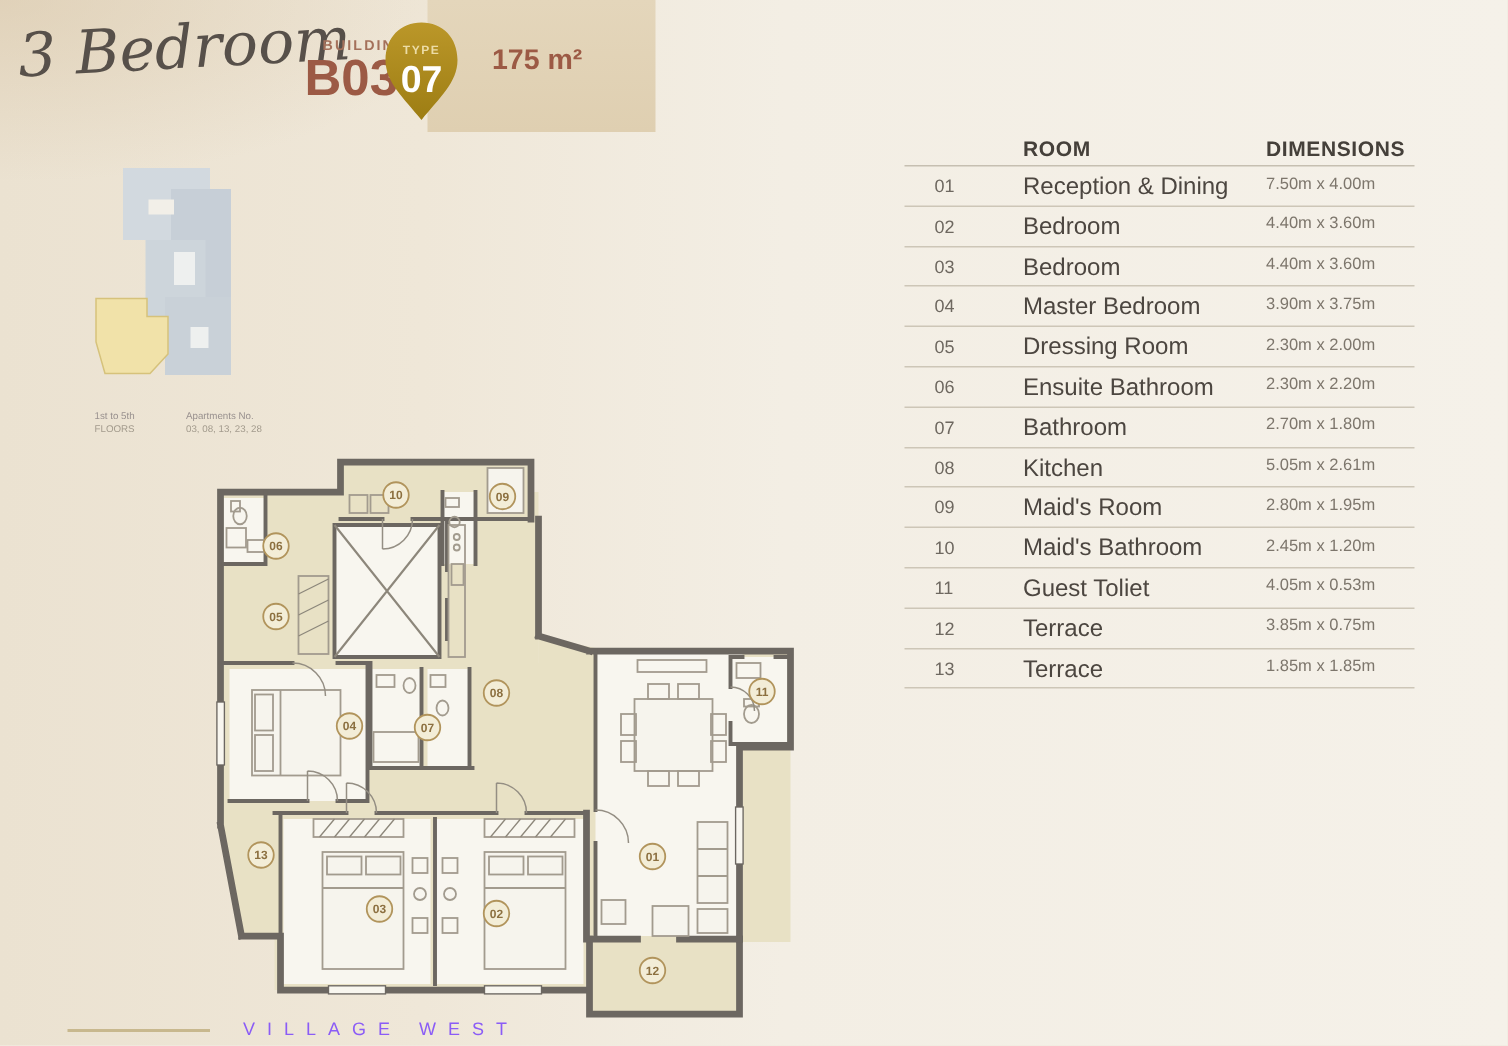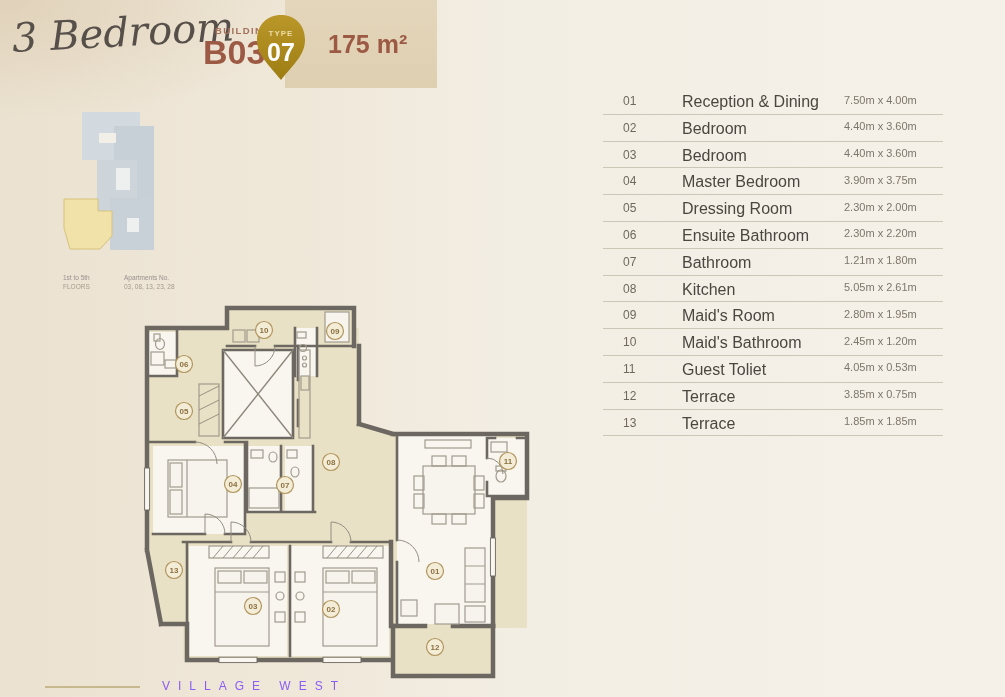--- a/index.html
+++ b/index.html
@@ -20,21 +20,21 @@
     color:#57504a;transform:rotate(-3deg);white-space:nowrap;}
 
   .bldg{position:absolute;left:203px;top:25px;}
   .bldg .lab{font-size:9.5px;font-weight:bold;letter-spacing:1.4px;color:#a4705a;padding-left:12px;}
   .bldg .val{font-size:34px;font-weight:bold;color:#9c5a45;line-height:30px;margin-top:1px;}
 
   .badge{position:absolute;left:255px;top:14px;width:52px;height:68px;}
   .badge .t-lab{font-size:8px;font-weight:bold;letter-spacing:1px;fill:#ecdca6;}
   .badge .t-val{font-size:25px;font-weight:bold;fill:#ffffff;}
 
-  .area-val{position:absolute;left:328px;top:30px;font-size:25px;font-weight:bold;color:#9c5a45;}
+  .area-val{position:absolute;left:328px;top:30px;font-size:19px;font-weight:bold;color:#9c5a45;}
 
   
   .keyplan{position:absolute;left:52px;top:106px;width:135px;height:160px;}
   .kcap{position:absolute;font-size:6.5px;line-height:9px;color:#a39b8d;}
   .kcap .l1{color:#99918f;}
   .kcap.left{left:63px;top:273px;}
   .kcap.right{left:124px;top:273px;}
 
   
   .rt{position:absolute;left:603px;top:88px;width:340px;}
@@ -109,20 +109,24 @@
 <div class="kcap left">
   <div class="l1">1st to 5th</div>
   <div>FLOORS</div>
 </div>
 <div class="kcap right">
   <div class="l1">Apartments No.</div>
   <div>03, 08, 13, 23, 28</div>
 </div>
 
 <div class="rt">
+  <div class="rt-head">
+    <span class="h-room">ROOM</span>
+    <span class="h-dim">DIMENSIONS</span>
+  </div>
   <div>
 
   <div class="rt-row">
       <span class="cell-num">01</span>
       <span class="cell-room">Reception &amp; Dining</span>
       <span class="cell-dim">7.50m x 4.00m</span>
     </div>
       <div class="rt-row">
       <span class="cell-num">02</span>
       <span class="cell-room">Bedroom</span>
@@ -144,21 +148,21 @@
       <span class="cell-dim">2.30m x 2.00m</span>
     </div>
       <div class="rt-row">
       <span class="cell-num">06</span>
       <span class="cell-room">Ensuite Bathroom</span>
       <span class="cell-dim">2.30m x 2.20m</span>
     </div>
       <div class="rt-row">
       <span class="cell-num">07</span>
       <span class="cell-room">Bathroom</span>
-      <span class="cell-dim">1.21m x 1.80m</span>
+      <span class="cell-dim">2.70m x 1.80m</span>
     </div>
       <div class="rt-row">
       <span class="cell-num">08</span>
       <span class="cell-room">Kitchen</span>
       <span class="cell-dim">5.05m x 2.61m</span>
     </div>
       <div class="rt-row">
       <span class="cell-num">09</span>
       <span class="cell-room">Maid's Room</span>
       <span class="cell-dim">2.80m x 1.95m</span>

